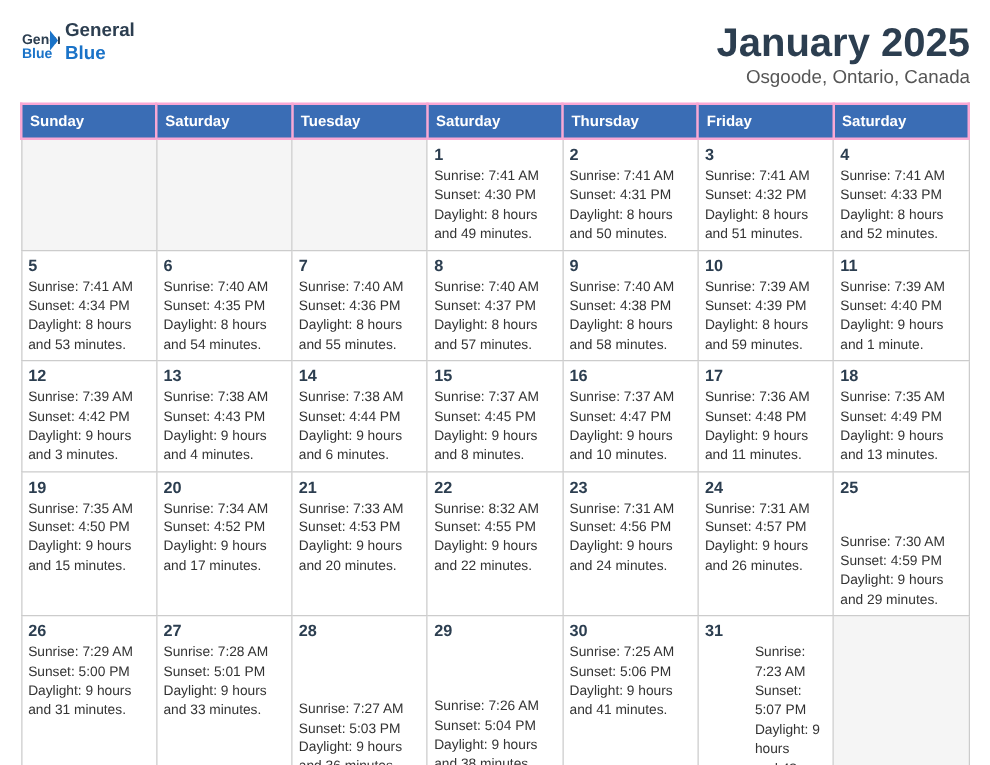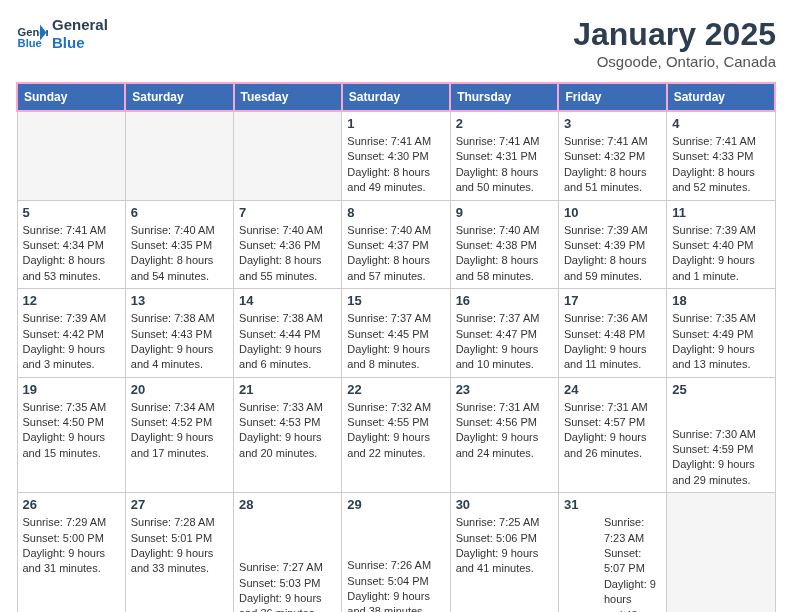--- a/index.html
+++ b/index.html
@@ -264,21 +264,21 @@
         </td>
         <td>
           <div class="day-number">21</div>
           <div class="day-info" style="white-space: pre-line;">Sunrise: 7:33 AM
 Sunset: 4:53 PM
 Daylight: 9 hours
 and 20 minutes.</div>
         </td>
         <td>
           <div class="day-number">22</div>
-          <div class="day-info" style="white-space: pre-line;">Sunrise: 7:32 AM
+          <div class="day-info" style="white-space: pre-line;">Sunrise: 8:32 AM
 Sunset: 4:55 PM
 Daylight: 9 hours
 and 22 minutes.</div>
         </td>
         <td>
           <div class="day-number">23</div>
           <div class="day-info" style="white-space: pre-line;">Sunrise: 7:31 AM
 Sunset: 4:56 PM
 Daylight: 9 hours
 and 24 minutes.</div>

